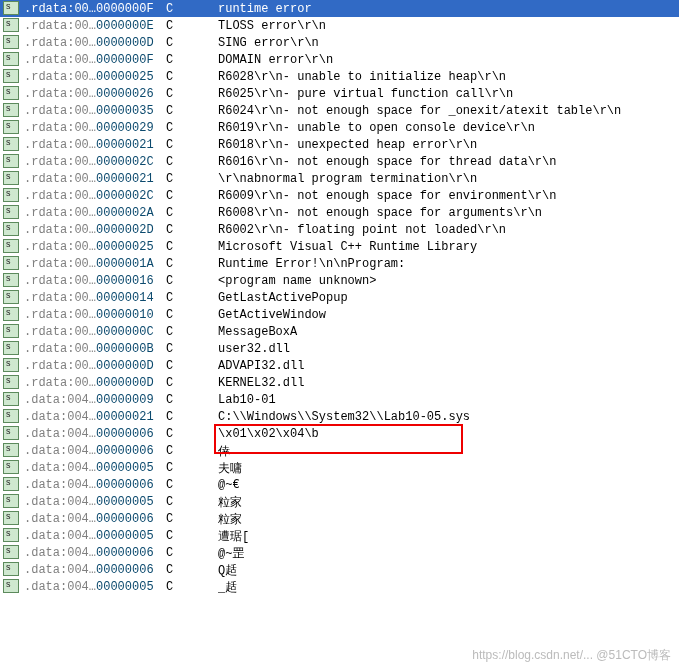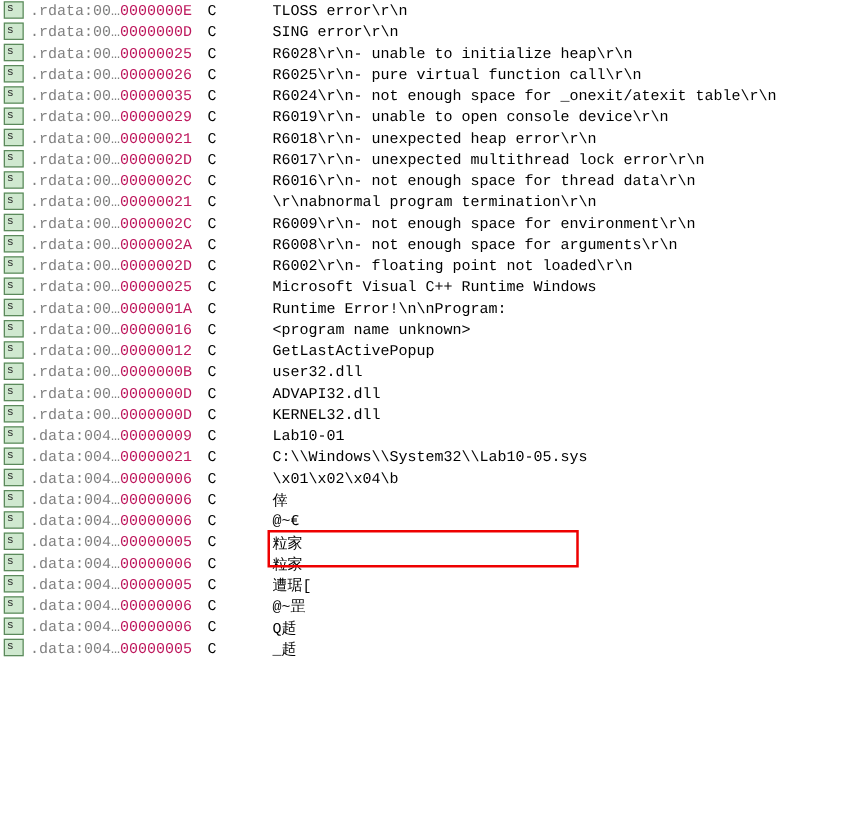--- a/index.html
+++ b/index.html
@@ -3,61 +3,66 @@
 <meta charset="utf-8">
 <style>
   html,body{margin:0;padding:0;background:#fff;font-family:"Courier New",monospace;font-size:12px;color:#000}
   .table{width:679px;border-collapse:collapse}
   .row{height:17px;white-space:nowrap}
   .row.sel{background:#316ac5;color:#fff}
   .cell{display:inline-block;vertical-align:middle}
   .c-icon{width:22px;text-align:center}
   .c-seg{width:72px;padding-left:2px;color:#808080}
   .row.sel .c-seg{color:#fff}
-  .c-addr{width:64px;color:#be185d}
+  .c-addr{width:64px;color:#0c4a6e}
   .row.sel .c-addr{color:#fff}
   .c-type{width:50px;text-align:left;padding-left:6px}
   .c-str{padding-left:2px}
   .ico{display:inline-block;width:14px;height:12px;border:1px solid #5c8a5c;background:#cfe8cf;position:relative;top:1px}
   .ico::after{content:"s";position:absolute;left:2px;top:-2px;font:9px/12px sans-serif;color:#2a2a2a}
   .hl{position:absolute;border:2px solid #e00;pointer-events:none}
   .wm{position:absolute;right:8px;bottom:4px;color:#bbb;font:12px sans-serif;pointer-events:none}
   .wrap{position:relative;width:679px;height:668px;overflow:hidden;border-right:1px solid #000}
 </style>
 </head>
 <body>
 
 <div class="wrap">
   <div class="table" id="tbl">
+      <div class="row sel"><span class="cell c-icon"><span class="ico"></span></span><span class="cell c-seg">.rdata:00…</span><span class="cell c-addr">0000000F</span><span class="cell c-type">C</span><span class="cell c-str">runtime error </span></div>
       <div class="row"><span class="cell c-icon"><span class="ico"></span></span><span class="cell c-seg">.rdata:00…</span><span class="cell c-addr">0000000E</span><span class="cell c-type">C</span><span class="cell c-str">TLOSS error\r\n</span></div>
       <div class="row"><span class="cell c-icon"><span class="ico"></span></span><span class="cell c-seg">.rdata:00…</span><span class="cell c-addr">0000000D</span><span class="cell c-type">C</span><span class="cell c-str">SING error\r\n</span></div>
+      <div class="row"><span class="cell c-icon"><span class="ico"></span></span><span class="cell c-seg">.rdata:00…</span><span class="cell c-addr">0000000F</span><span class="cell c-type">C</span><span class="cell c-str">DOMAIN error\r\n</span></div>
       <div class="row"><span class="cell c-icon"><span class="ico"></span></span><span class="cell c-seg">.rdata:00…</span><span class="cell c-addr">00000025</span><span class="cell c-type">C</span><span class="cell c-str">R6028\r\n- unable to initialize heap\r\n</span></div>
       <div class="row"><span class="cell c-icon"><span class="ico"></span></span><span class="cell c-seg">.rdata:00…</span><span class="cell c-addr">00000026</span><span class="cell c-type">C</span><span class="cell c-str">R6025\r\n- pure virtual function call\r\n</span></div>
       <div class="row"><span class="cell c-icon"><span class="ico"></span></span><span class="cell c-seg">.rdata:00…</span><span class="cell c-addr">00000035</span><span class="cell c-type">C</span><span class="cell c-str">R6024\r\n- not enough space for _onexit/atexit table\r\n</span></div>
       <div class="row"><span class="cell c-icon"><span class="ico"></span></span><span class="cell c-seg">.rdata:00…</span><span class="cell c-addr">00000029</span><span class="cell c-type">C</span><span class="cell c-str">R6019\r\n- unable to open console device\r\n</span></div>
       <div class="row"><span class="cell c-icon"><span class="ico"></span></span><span class="cell c-seg">.rdata:00…</span><span class="cell c-addr">00000021</span><span class="cell c-type">C</span><span class="cell c-str">R6018\r\n- unexpected heap error\r\n</span></div>
-      <div class="row"><span class="cell c-icon"><span class="ico"></span></span><span class="cell c-seg">.rdata:00…</span><span class="cell c-addr">0000002D</span><span class="cell c-type">C</span><span class="cell c-str">R6017\r\n- unexpected multithread lock error\r\n</span></div>
       <div class="row"><span class="cell c-icon"><span class="ico"></span></span><span class="cell c-seg">.rdata:00…</span><span class="cell c-addr">0000002C</span><span class="cell c-type">C</span><span class="cell c-str">R6016\r\n- not enough space for thread data\r\n</span></div>
       <div class="row"><span class="cell c-icon"><span class="ico"></span></span><span class="cell c-seg">.rdata:00…</span><span class="cell c-addr">00000021</span><span class="cell c-type">C</span><span class="cell c-str">\r\nabnormal program termination\r\n</span></div>
       <div class="row"><span class="cell c-icon"><span class="ico"></span></span><span class="cell c-seg">.rdata:00…</span><span class="cell c-addr">0000002C</span><span class="cell c-type">C</span><span class="cell c-str">R6009\r\n- not enough space for environment\r\n</span></div>
       <div class="row"><span class="cell c-icon"><span class="ico"></span></span><span class="cell c-seg">.rdata:00…</span><span class="cell c-addr">0000002A</span><span class="cell c-type">C</span><span class="cell c-str">R6008\r\n- not enough space for arguments\r\n</span></div>
       <div class="row"><span class="cell c-icon"><span class="ico"></span></span><span class="cell c-seg">.rdata:00…</span><span class="cell c-addr">0000002D</span><span class="cell c-type">C</span><span class="cell c-str">R6002\r\n- floating point not loaded\r\n</span></div>
-      <div class="row"><span class="cell c-icon"><span class="ico"></span></span><span class="cell c-seg">.rdata:00…</span><span class="cell c-addr">00000025</span><span class="cell c-type">C</span><span class="cell c-str">Microsoft Visual C++ Runtime Windows</span></div>
+      <div class="row"><span class="cell c-icon"><span class="ico"></span></span><span class="cell c-seg">.rdata:00…</span><span class="cell c-addr">00000025</span><span class="cell c-type">C</span><span class="cell c-str">Microsoft Visual C++ Runtime Library</span></div>
       <div class="row"><span class="cell c-icon"><span class="ico"></span></span><span class="cell c-seg">.rdata:00…</span><span class="cell c-addr">0000001A</span><span class="cell c-type">C</span><span class="cell c-str">Runtime Error!\n\nProgram: </span></div>
       <div class="row"><span class="cell c-icon"><span class="ico"></span></span><span class="cell c-seg">.rdata:00…</span><span class="cell c-addr">00000016</span><span class="cell c-type">C</span><span class="cell c-str">&lt;program name unknown&gt;</span></div>
-      <div class="row"><span class="cell c-icon"><span class="ico"></span></span><span class="cell c-seg">.rdata:00…</span><span class="cell c-addr">00000012</span><span class="cell c-type">C</span><span class="cell c-str">GetLastActivePopup</span></div>
+      <div class="row"><span class="cell c-icon"><span class="ico"></span></span><span class="cell c-seg">.rdata:00…</span><span class="cell c-addr">00000014</span><span class="cell c-type">C</span><span class="cell c-str">GetLastActivePopup</span></div>
+      <div class="row"><span class="cell c-icon"><span class="ico"></span></span><span class="cell c-seg">.rdata:00…</span><span class="cell c-addr">00000010</span><span class="cell c-type">C</span><span class="cell c-str">GetActiveWindow</span></div>
+      <div class="row"><span class="cell c-icon"><span class="ico"></span></span><span class="cell c-seg">.rdata:00…</span><span class="cell c-addr">0000000C</span><span class="cell c-type">C</span><span class="cell c-str">MessageBoxA</span></div>
       <div class="row"><span class="cell c-icon"><span class="ico"></span></span><span class="cell c-seg">.rdata:00…</span><span class="cell c-addr">0000000B</span><span class="cell c-type">C</span><span class="cell c-str">user32.dll</span></div>
       <div class="row"><span class="cell c-icon"><span class="ico"></span></span><span class="cell c-seg">.rdata:00…</span><span class="cell c-addr">0000000D</span><span class="cell c-type">C</span><span class="cell c-str">ADVAPI32.dll</span></div>
       <div class="row"><span class="cell c-icon"><span class="ico"></span></span><span class="cell c-seg">.rdata:00…</span><span class="cell c-addr">0000000D</span><span class="cell c-type">C</span><span class="cell c-str">KERNEL32.dll</span></div>
       <div class="row"><span class="cell c-icon"><span class="ico"></span></span><span class="cell c-seg">.data:004…</span><span class="cell c-addr">00000009</span><span class="cell c-type">C</span><span class="cell c-str">Lab10-01</span></div>
       <div class="row"><span class="cell c-icon"><span class="ico"></span></span><span class="cell c-seg">.data:004…</span><span class="cell c-addr">00000021</span><span class="cell c-type">C</span><span class="cell c-str">C:\\Windows\\System32\\Lab10-05.sys</span></div>
       <div class="row"><span class="cell c-icon"><span class="ico"></span></span><span class="cell c-seg">.data:004…</span><span class="cell c-addr">00000006</span><span class="cell c-type">C</span><span class="cell c-str">\x01\x02\x04\b</span></div>
       <div class="row"><span class="cell c-icon"><span class="ico"></span></span><span class="cell c-seg">.data:004…</span><span class="cell c-addr">00000006</span><span class="cell c-type">C</span><span class="cell c-str"> 倖</span></div>
+      <div class="row"><span class="cell c-icon"><span class="ico"></span></span><span class="cell c-seg">.data:004…</span><span class="cell c-addr">00000005</span><span class="cell c-type">C</span><span class="cell c-str">夫嘃</span></div>
       <div class="row"><span class="cell c-icon"><span class="ico"></span></span><span class="cell c-seg">.data:004…</span><span class="cell c-addr">00000006</span><span class="cell c-type">C</span><span class="cell c-str">@~€</span></div>
       <div class="row"><span class="cell c-icon"><span class="ico"></span></span><span class="cell c-seg">.data:004…</span><span class="cell c-addr">00000005</span><span class="cell c-type">C</span><span class="cell c-str">粒家</span></div>
       <div class="row"><span class="cell c-icon"><span class="ico"></span></span><span class="cell c-seg">.data:004…</span><span class="cell c-addr">00000006</span><span class="cell c-type">C</span><span class="cell c-str">粒家</span></div>
       <div class="row"><span class="cell c-icon"><span class="ico"></span></span><span class="cell c-seg">.data:004…</span><span class="cell c-addr">00000005</span><span class="cell c-type">C</span><span class="cell c-str">遭琚[</span></div>
       <div class="row"><span class="cell c-icon"><span class="ico"></span></span><span class="cell c-seg">.data:004…</span><span class="cell c-addr">00000006</span><span class="cell c-type">C</span><span class="cell c-str">@~罡</span></div>
       <div class="row"><span class="cell c-icon"><span class="ico"></span></span><span class="cell c-seg">.data:004…</span><span class="cell c-addr">00000006</span><span class="cell c-type">C</span><span class="cell c-str">Q趏</span></div>
       <div class="row"><span class="cell c-icon"><span class="ico"></span></span><span class="cell c-seg">.data:004…</span><span class="cell c-addr">00000005</span><span class="cell c-type">C</span><span class="cell c-str">_趏</span></div>
     </div>
   <div class="hl" id="hl" style="left: 214px; top: 424px; width: 245px; height: 26px;"></div>
+  <div class="wm">https://blog.csdn.net/... @51CTO博客</div>
 </div>
 
 </body></html>

